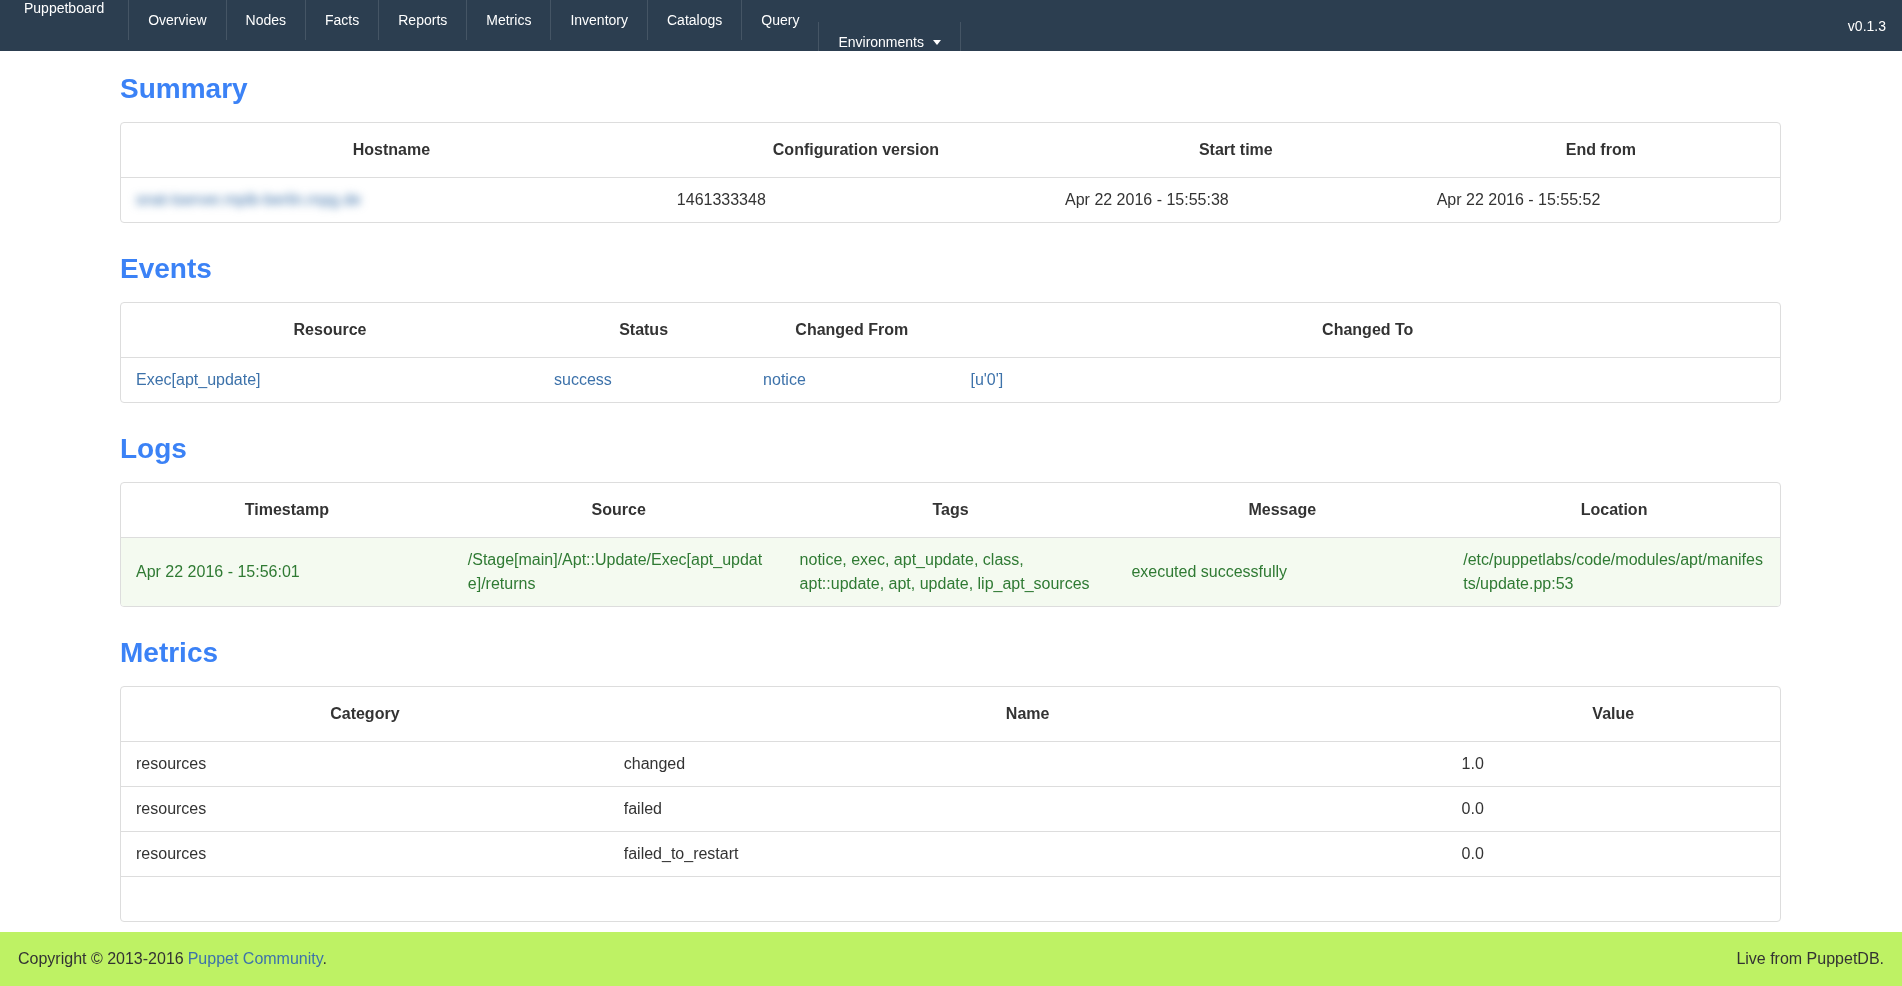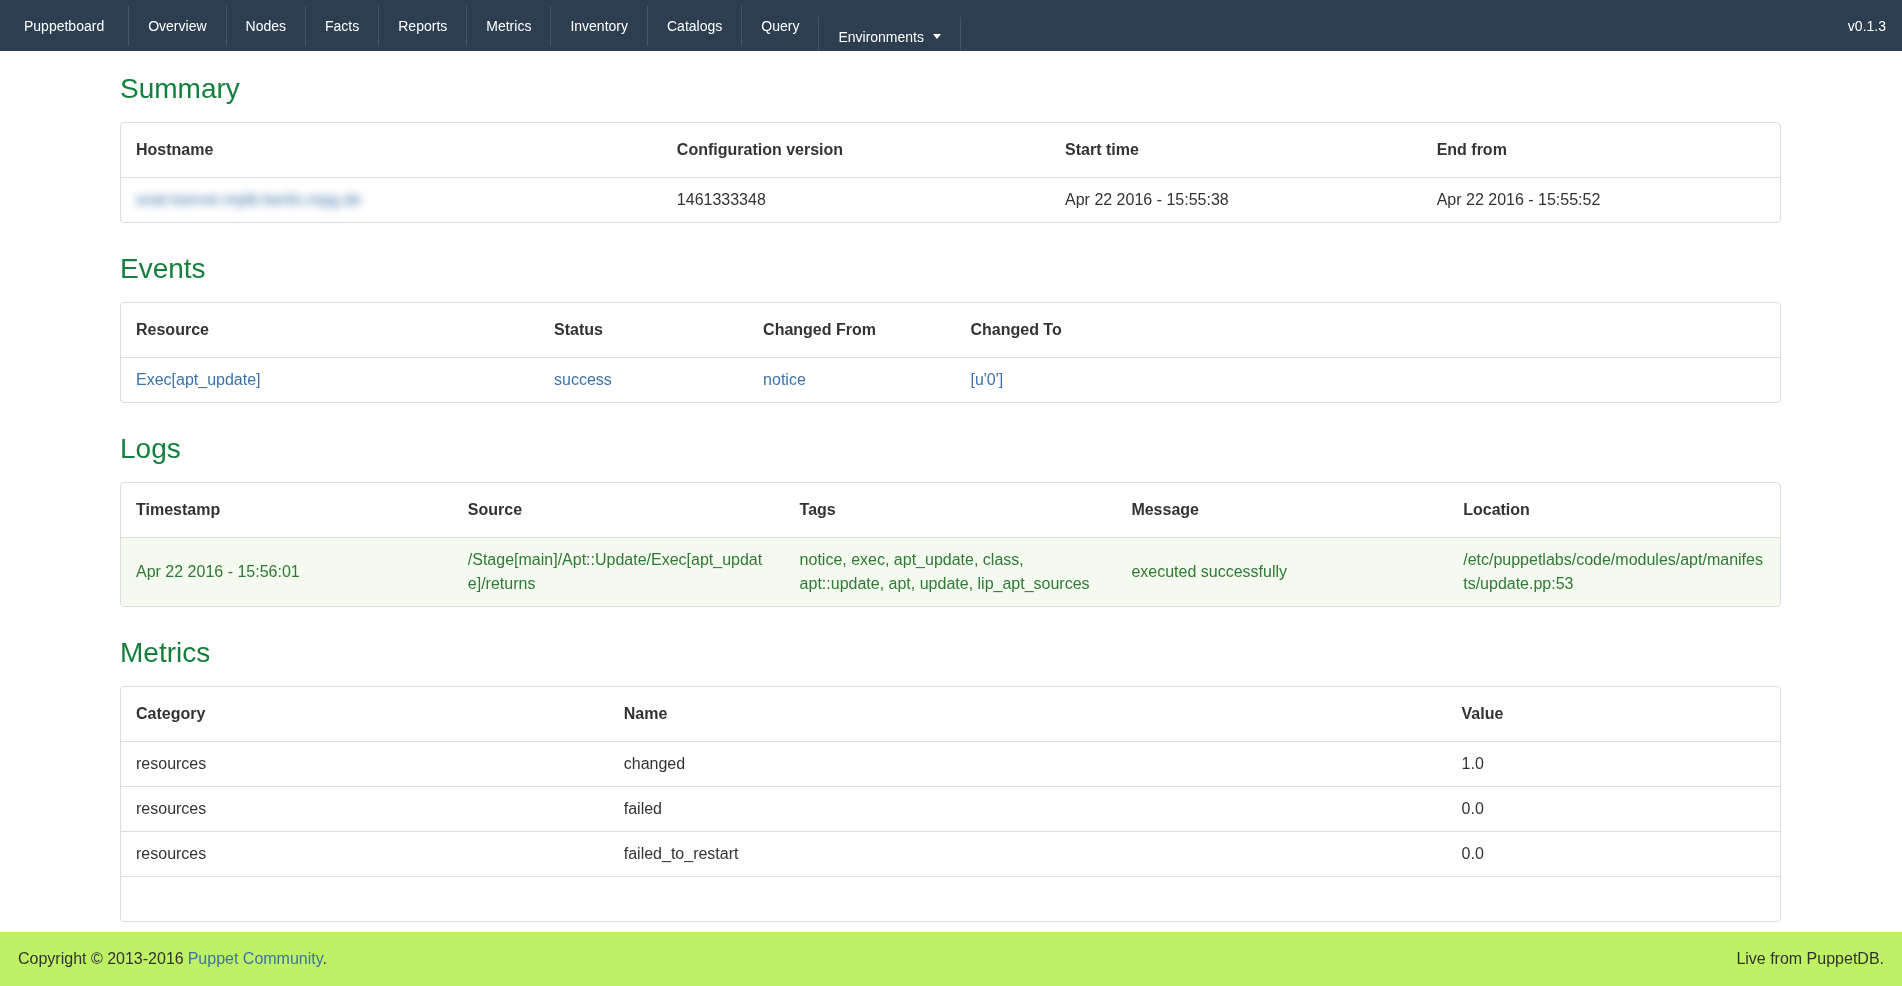--- a/index.html
+++ b/index.html
@@ -15,21 +15,21 @@
   
   .navbar {
     height: 51px;
     background: #2c3e50;
     display: flex;
     align-items: stretch;
     justify-content: space-between;
     color: #ffffff;
     font-size: 14px;
   }
-  .nav-left { display: flex; align-items: center; }
+  .nav-left { display: flex; align-items: flex-start; }
   .nav-item {
     display: flex; align-items: center;
     padding: 12px 19px;
     border-left: 1px solid rgba(255,255,255,0.12);
     color: #ffffff;
     cursor: pointer;
     white-space: nowrap;
   }
   .nav-item.brand { border-left: none; padding: 0 24px; }
   .nav-item.dropdown { border-right: 1px solid rgba(255,255,255,0.12); margin-top: 22px; }
@@ -39,36 +39,36 @@
     border-right: 4px solid transparent;
     border-top: 5px solid #ffffff;
     margin-left: 9px;
   }
   .nav-right { display: flex; align-items: center; padding: 0 16px; }
 
   
   .content { margin: 0 121px 0 120px; }
   h2 {
     font-size: 28px;
-    font-weight: normal;
-    color: #15803d;
+    font-weight: bold;
+    color: #3b82f6;
     margin: 30px 0 18px 0;
     line-height: 31px;
   }
   .content > section:first-child h2 { margin-top: 22px; }
 
   .panel {
     border: 1px solid #dddddd;
     border-radius: 4px;
     background: #ffffff;
     overflow: hidden;
   }
   table { width: 100%; border-collapse: collapse; font-size: 16px; }
   th {
-    text-align: left;
+    text-align: center;
     font-weight: bold;
     color: #333333;
     padding: 15px 15px;
     line-height: 24px;
     border-bottom: 1px solid #dddddd;
   }
   td {
     padding: 10px 15px;
     line-height: 24px;
     vertical-align: middle;

